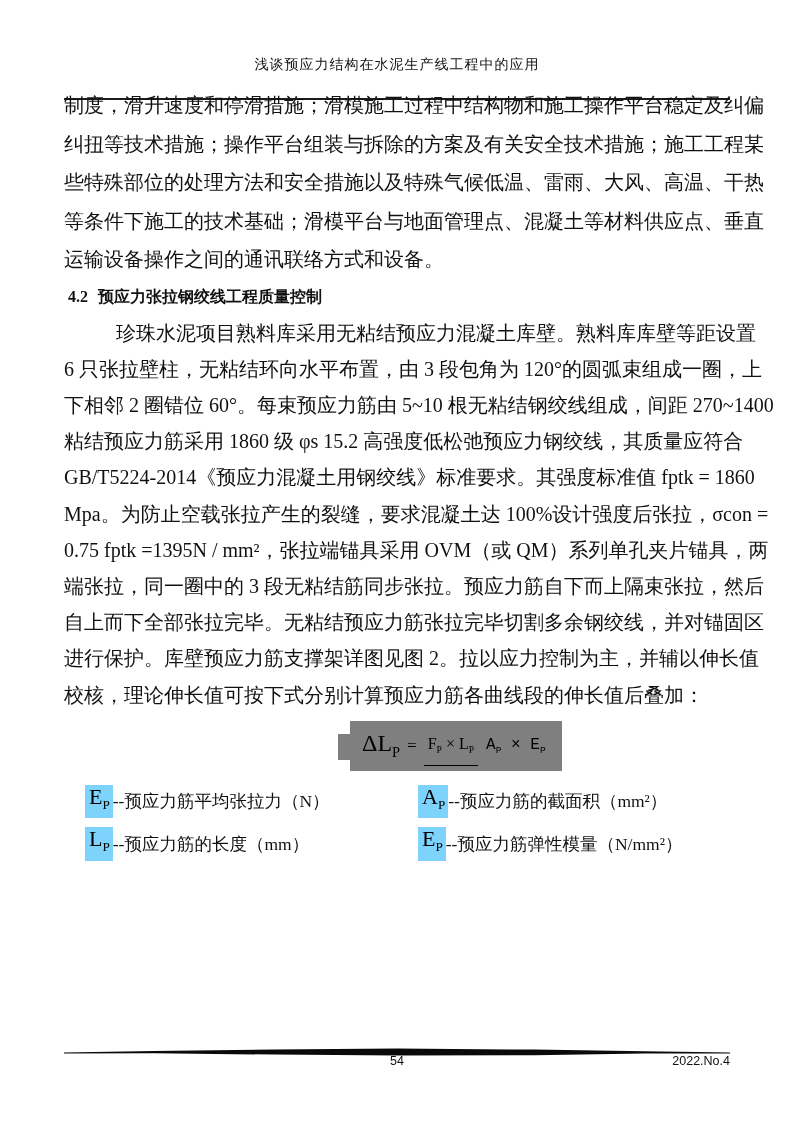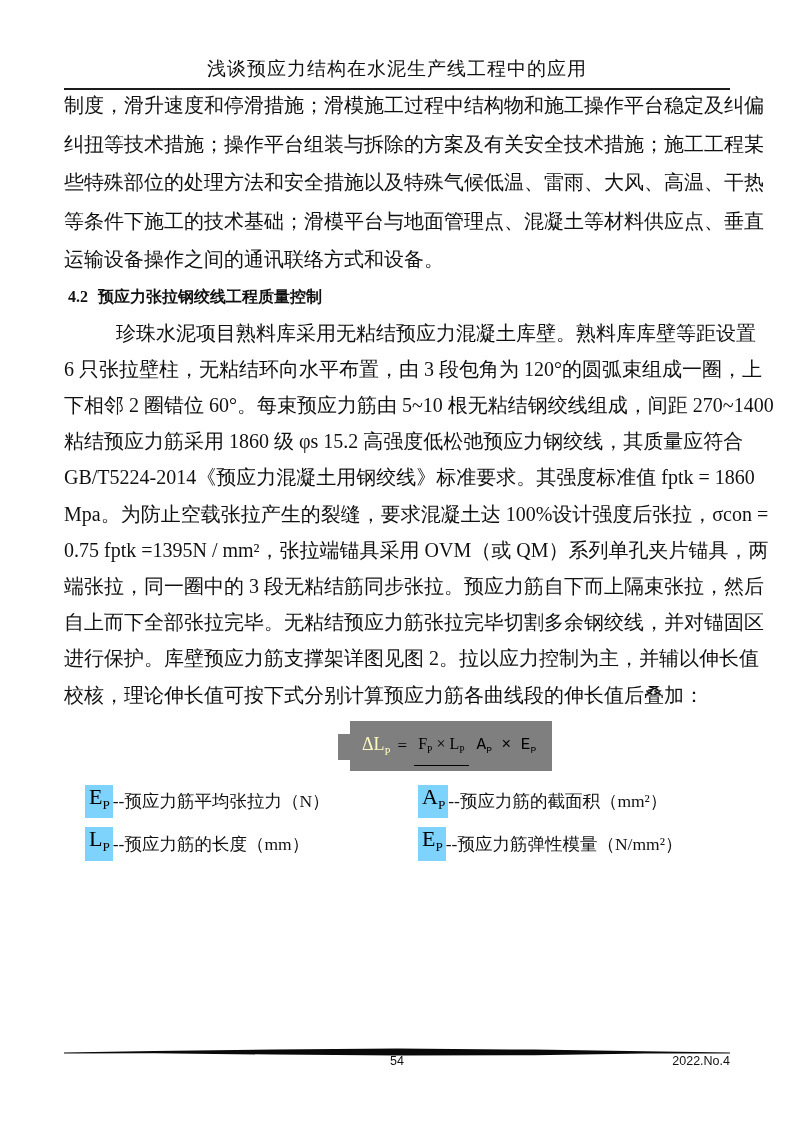--- a/index.html
+++ b/index.html
@@ -8,23 +8,23 @@
     width: 793px; height: 1122px;
     background: #ffffff;
     font-family: "Liberation Serif", "DejaVu Serif", serif;
     color: #111111;
     overflow: hidden;
   }
   .header {
     position: absolute;
     left: 64px; right: 63px; top: 56px;
     text-align: center;
-    font-size: 19px;
+    font-size: 14px;
     letter-spacing: 1px;
-    padding-bottom: 6px;
+    padding-bottom: 24px;
     border-bottom: 2.5px solid #1c1c1c;
   }
   .content {
     position: absolute;
     left: 64px; right: 63px; top: 86px;
   }
   .para { font-size: 20px; }
   .p1 .line { line-height: 38.5px; }
   .p2 .line { line-height: 36.2px; }
   .line {
@@ -56,21 +56,21 @@
     padding: 5px 12px 5px 12px;
     min-height: 40px;
   }
   .formula-box::before {
     content: "";
     position: absolute;
     left: -12px; top: 13px;
     width: 13px; height: 26px;
     background: #7f7f7f;
   }
-  .formula-lhs { font-size: 18px; color: #fef9c3; }
+  .formula-lhs { font-size: 24px; color: #000000; }
   .formula-eq { font-size: 17px; color: #000; }
   sub { font-size: 0.6em; }
   .fraction { display: inline-block; text-align: center; font-size: 16px; color: #000; vertical-align: middle; }
   .fraction .num { padding: 0 4px 13px 4px; border-bottom: 1.6px solid #000; }
   .fraction .den { padding: 1px 4px 0 4px; font-family: Liberation Mono, monospace; }
   .definitions {
     display: grid;
     grid-template-columns: 333px auto;
     row-gap: 9px;
     margin: 14px 0 0 21px;

